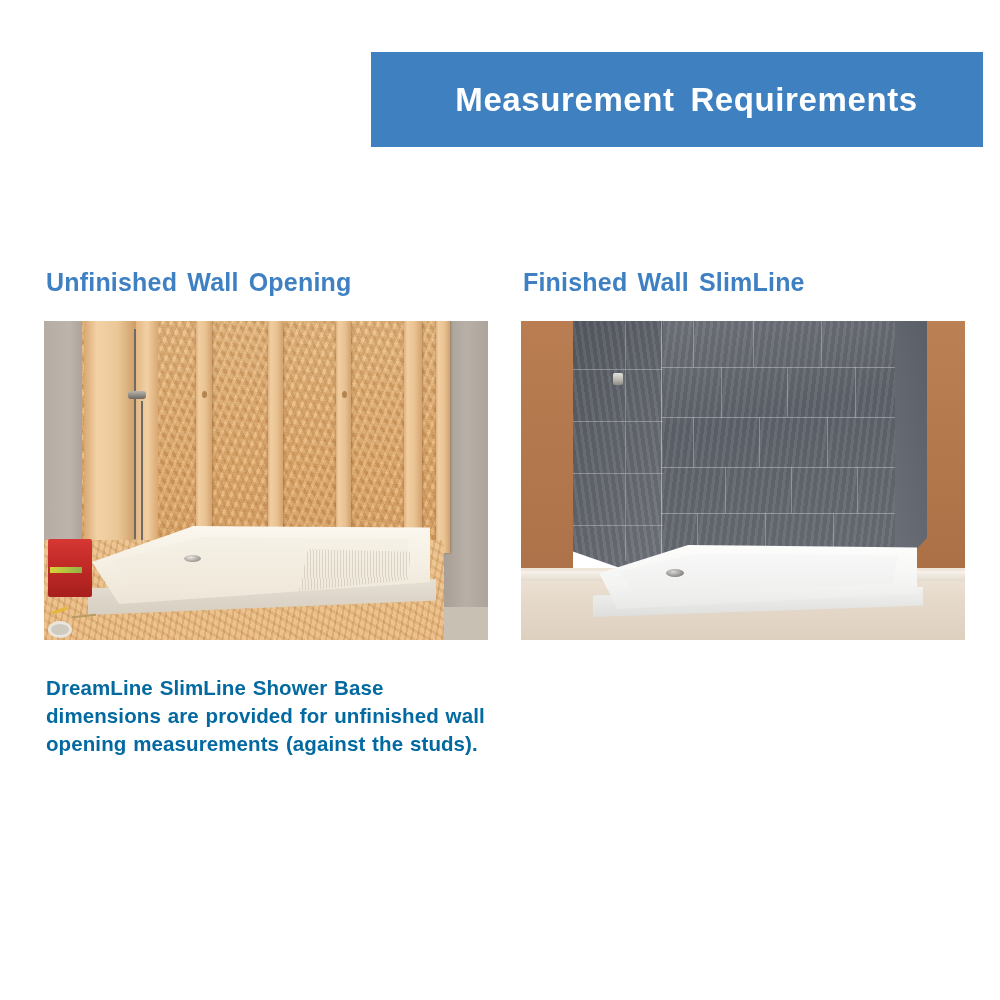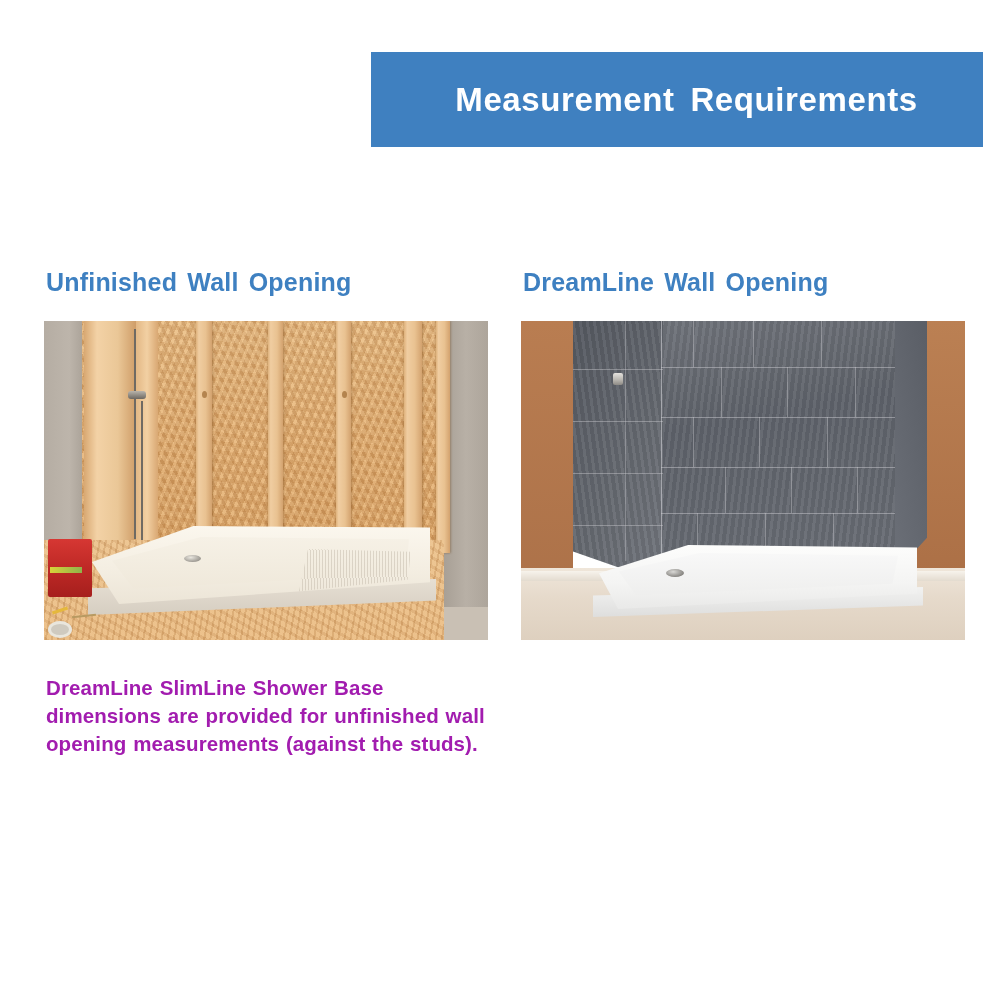--- a/index.html
+++ b/index.html
@@ -60,21 +60,21 @@
   .photo {
     position: relative;
     width: 444px;
     height: 319px;
     overflow: hidden;
     background: #ffffff;
   }
 
   .caption {
     margin-top: 34px;
-    color: #a21caf;
+    color: #0369a1;
     font-size: 20.5px;
     font-weight: bold;
     line-height: 28px;
     letter-spacing: 0.1px;
     word-spacing: 1px;
     margin-left: 2px;
   }
 
   
   .p1 { background:#c9c0b4; }
@@ -319,21 +319,21 @@
     <div class="tool-pencil"></div>
     <div class="tool-screw"></div>
     <div class="tool-tape"></div>
   </div>
 
   <div class="caption">DreamLine SlimLine Shower Base dimensions are provided for unfinished wall opening measurements (against the studs).</div>
 </div>
 
 <div class="col col-right">
 
-  <div class="section-heading">DreamLine Wall Opening</div>
+  <div class="section-heading">Finished Wall SlimLine</div>
 
   <div class="photo p2">
     <div class="room-wall-l"></div>
     <div class="room-wall-r"></div>
 
     <div class="tile-back"></div>
     <div class="tile-side"></div>
     <div class="tile-side-r"></div>
 
     <div class="grout-h" style="top:46px;"></div>

